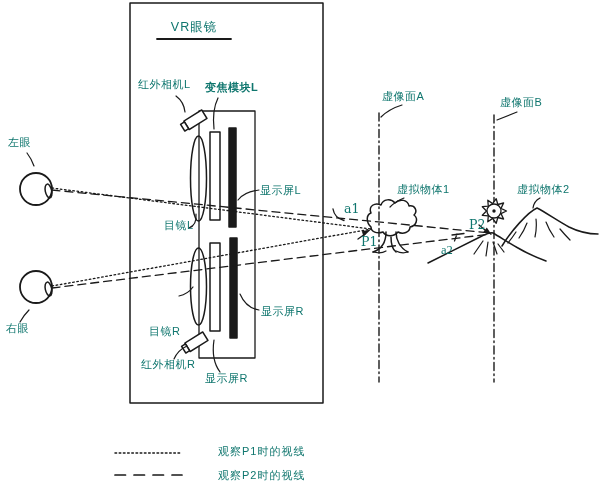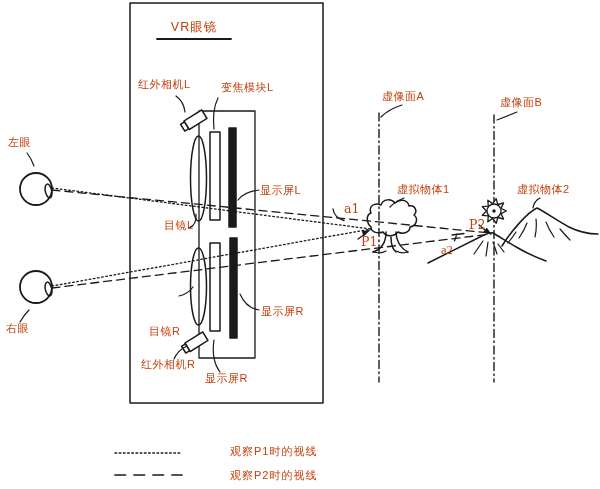--- a/index.html
+++ b/index.html
@@ -2,26 +2,26 @@
 <html><head>
 <meta charset="utf-8">
 <style>
   html,body{margin:0;padding:0;background:#fff;}
   .canvas{
     position:relative;width:600px;height:489px;background:#ffffff;
     font-family:"Liberation Sans",sans-serif;color:#161616;overflow:hidden;
   }
   svg.art{position:absolute;left:0;top:0;}
   .lbl{
-    position:absolute;font-size:11px;line-height:1.05;color:#c2410c;
+    position:absolute;font-size:11px;line-height:1.05;color:#0f766e;
     white-space:nowrap;letter-spacing:0.5px;
   }
   .lbl.title{font-size:12.5px;letter-spacing:1px;text-align:center;width:78px;}
   .lbl.serif{font-family:"DejaVu Serif",serif;font-size:12.5px;letter-spacing:0;}
-  .lbl.legend-text{letter-spacing:1px;margin-left:12px;}
+  .lbl.legend-text{letter-spacing:1px;}
 </style>
 </head>
 <body>
 
 <div class="canvas">
 
   <svg class="art" width="600" height="489" viewBox="0 0 600 489">
     <g stroke="#1a1a1a" fill="none" stroke-width="1.5" stroke-linecap="round" stroke-linejoin="round">
 
       <rect x="130" y="3" width="193" height="400"></rect>
@@ -123,21 +123,21 @@
       </g>
 
       <path d="M115,453 H182" stroke-width="1.5" stroke-dasharray="1.6 2.6"></path>
       <path d="M115,475 H182" stroke-width="1.7" stroke-dasharray="10.5 8.5"></path>
     </g>
   </svg>
 
   <div class="lbl title" style="left:155px;top:21px;">VR眼镜</div>
 
   <div class="lbl" style="left:138px;top:79px;">红外相机L</div>
-  <div class="lbl" style="left:221px;top:82px;">变焦模块L</div>
+  <div class="lbl" style="left:205px;top:82px;font-weight:bold;">变焦模块L</div>
   <div class="lbl" style="left:260px;top:185px;">显示屏L</div>
   <div class="lbl" style="left:164px;top:220px;">目镜L</div>
   <div class="lbl" style="left:149px;top:290px;margin-top:36px;">目镜R</div>
   <div class="lbl" style="left:261px;top:306px;">显示屏R</div>
   <div class="lbl" style="left:141px;top:359px;">红外相机R</div>
   <div class="lbl" style="left:205px;top:373px;">显示屏R</div>
 
   <div class="lbl" style="left:8px;top:137px;">左眼</div>
   <div class="lbl" style="left:6px;top:323px;text-align:right;">右眼</div>
 

